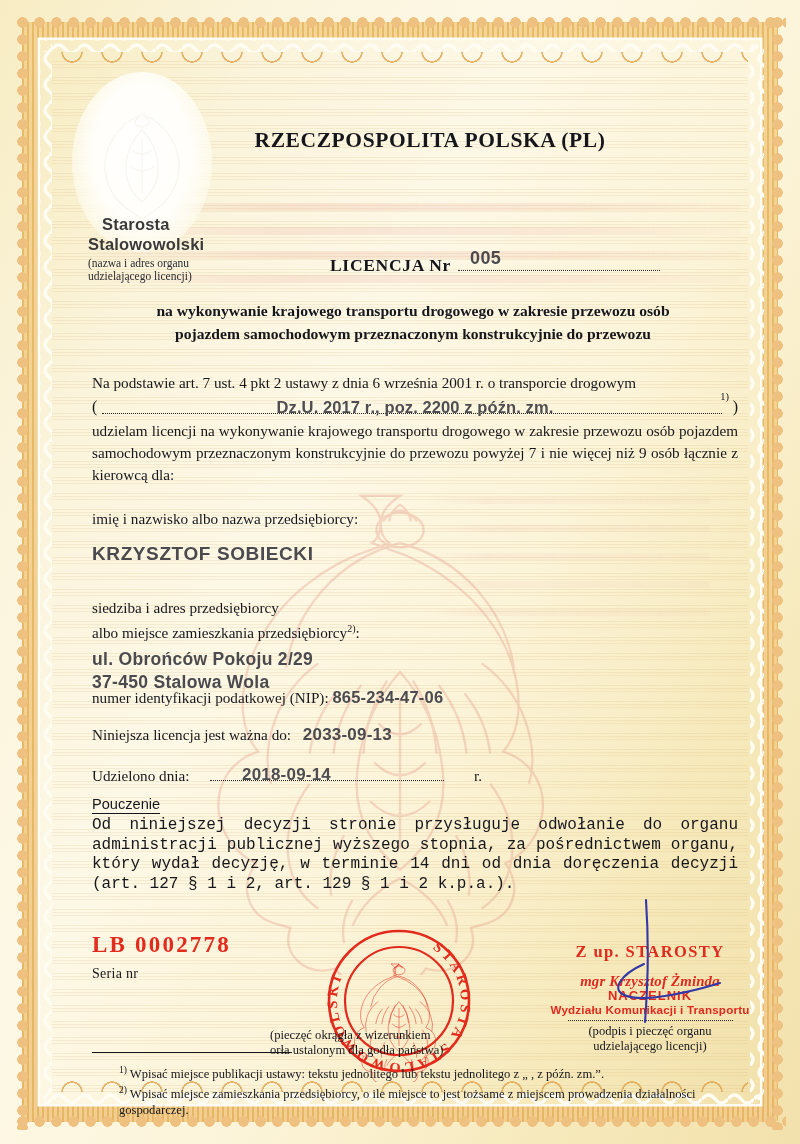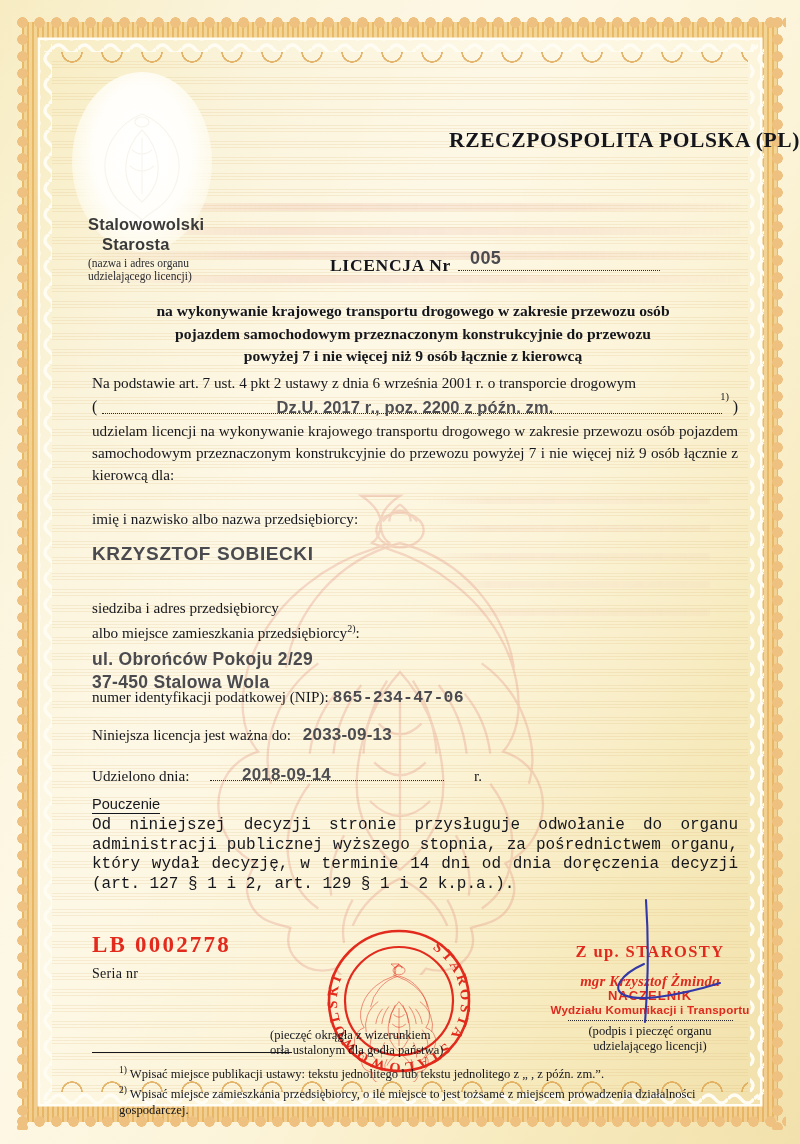--- a/index.html
+++ b/index.html
@@ -136,21 +136,21 @@
     opacity: 0.10;
     pointer-events: none;
   }
 
   
   .content { position: absolute; inset: 0; }
 
   .title {
     position: absolute;
     left: 0; right: 0; top: 128px;
-    text-align: right;
+    text-align: center;
     font-family: "Liberation Serif", serif;
     font-weight: bold;
     font-size: 21.5px;
     letter-spacing: 0.6px;
     color: #15161c;
     padding-left: 60px;
   }
 
   .authority {
     position: absolute;
@@ -293,21 +293,21 @@
   }
 
   .nip-row {
     position: absolute;
     left: 92px; top: 688px;
     font-family: "Liberation Serif", serif;
     font-size: 15.2px;
     color: #16171d;
   }
   .nip-row .v {
-    font-family: Liberation Mono, monospace;
+    font-family: Liberation Sans, sans-serif;
     font-weight: bold;
     font-size: 16.5px;
     color: #4a4a4f;
     letter-spacing: 0.2px;
   }
 
   .valid-row {
     position: absolute;
     left: 92px; top: 725px;
     font-family: "Liberation Serif", serif;
@@ -546,39 +546,38 @@
       <path d="M50 34 v56 M40 46 q10 8 20 0 M38 62 q12 10 24 0"></path>
       <ellipse cx="50" cy="18" rx="7" ry="5"></ellipse>
     </g>
   </svg>
 
   <div class="content">
 
     <div class="title">RZECZPOSPOLITA POLSKA (PL)</div>
 
     <div class="authority">
+      <div class="line l1">Starosta</div>
       <div class="line">Stalowowolski</div>
-      <div class="line l1">Starosta</div>
       <div class="caption">
         <div>(nazwa i adres organu</div>
         <div>udzielającego licencji)</div>
       </div>
     </div>
 
     <div class="licencja-row">
       <span class="licencja-label">LICENCJA Nr</span>
       <span class="dotfill">
         <span class="filled-val">005</span>
       </span>
     </div>
 
     <div class="headline">
       <div>na wykonywanie krajowego transportu drogowego w zakresie przewozu osób</div>
       <div>pojazdem samochodowym przeznaczonym konstrukcyjnie do przewozu</div>
-      <div>powyżej 7 i nie więcej niż 9 osób łącznie z kierowcą</div>
     </div>
 
     <div class="body-block">
       <p>Na podstawie art. 7 ust. 4 pkt 2 ustawy z dnia 6 września 2001 r. o transporcie drogowym</p>
       <div class="legal-row">
         <span class="paren-l">(</span>
         <span class="dots"></span>
         <span class="legal-val">Dz.U. 2017 r., poz. 2200 z późn. zm.</span>
         <span class="sup">1)</span>
         <span class="paren-r">)</span>

